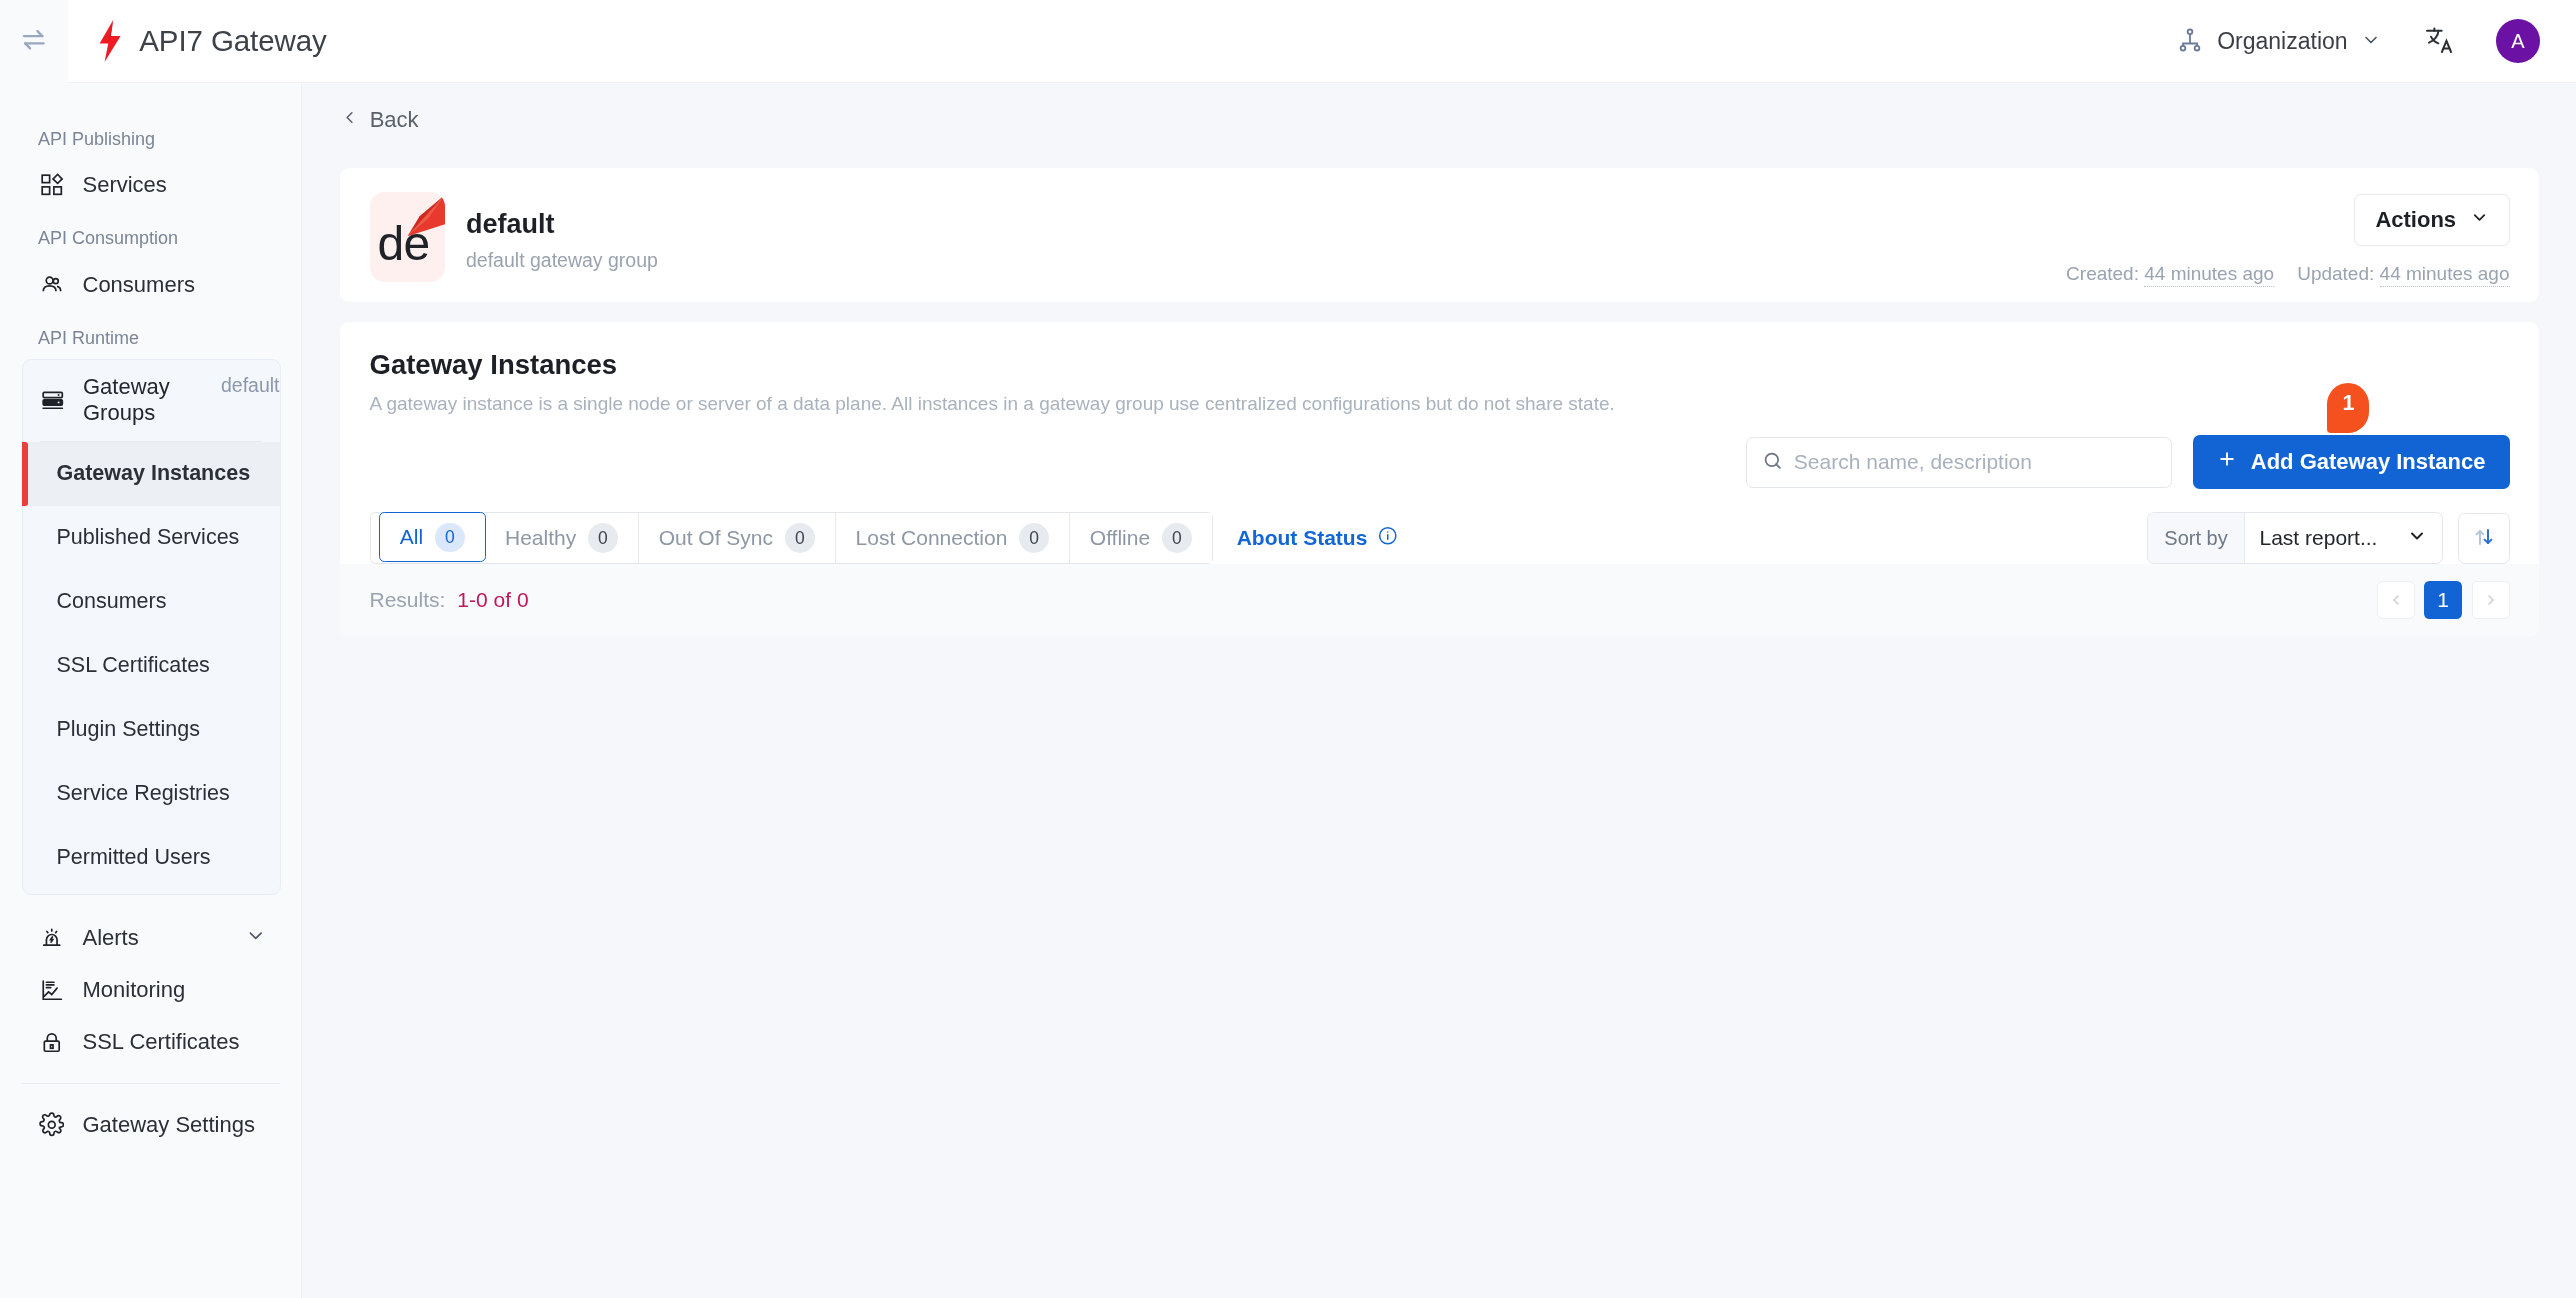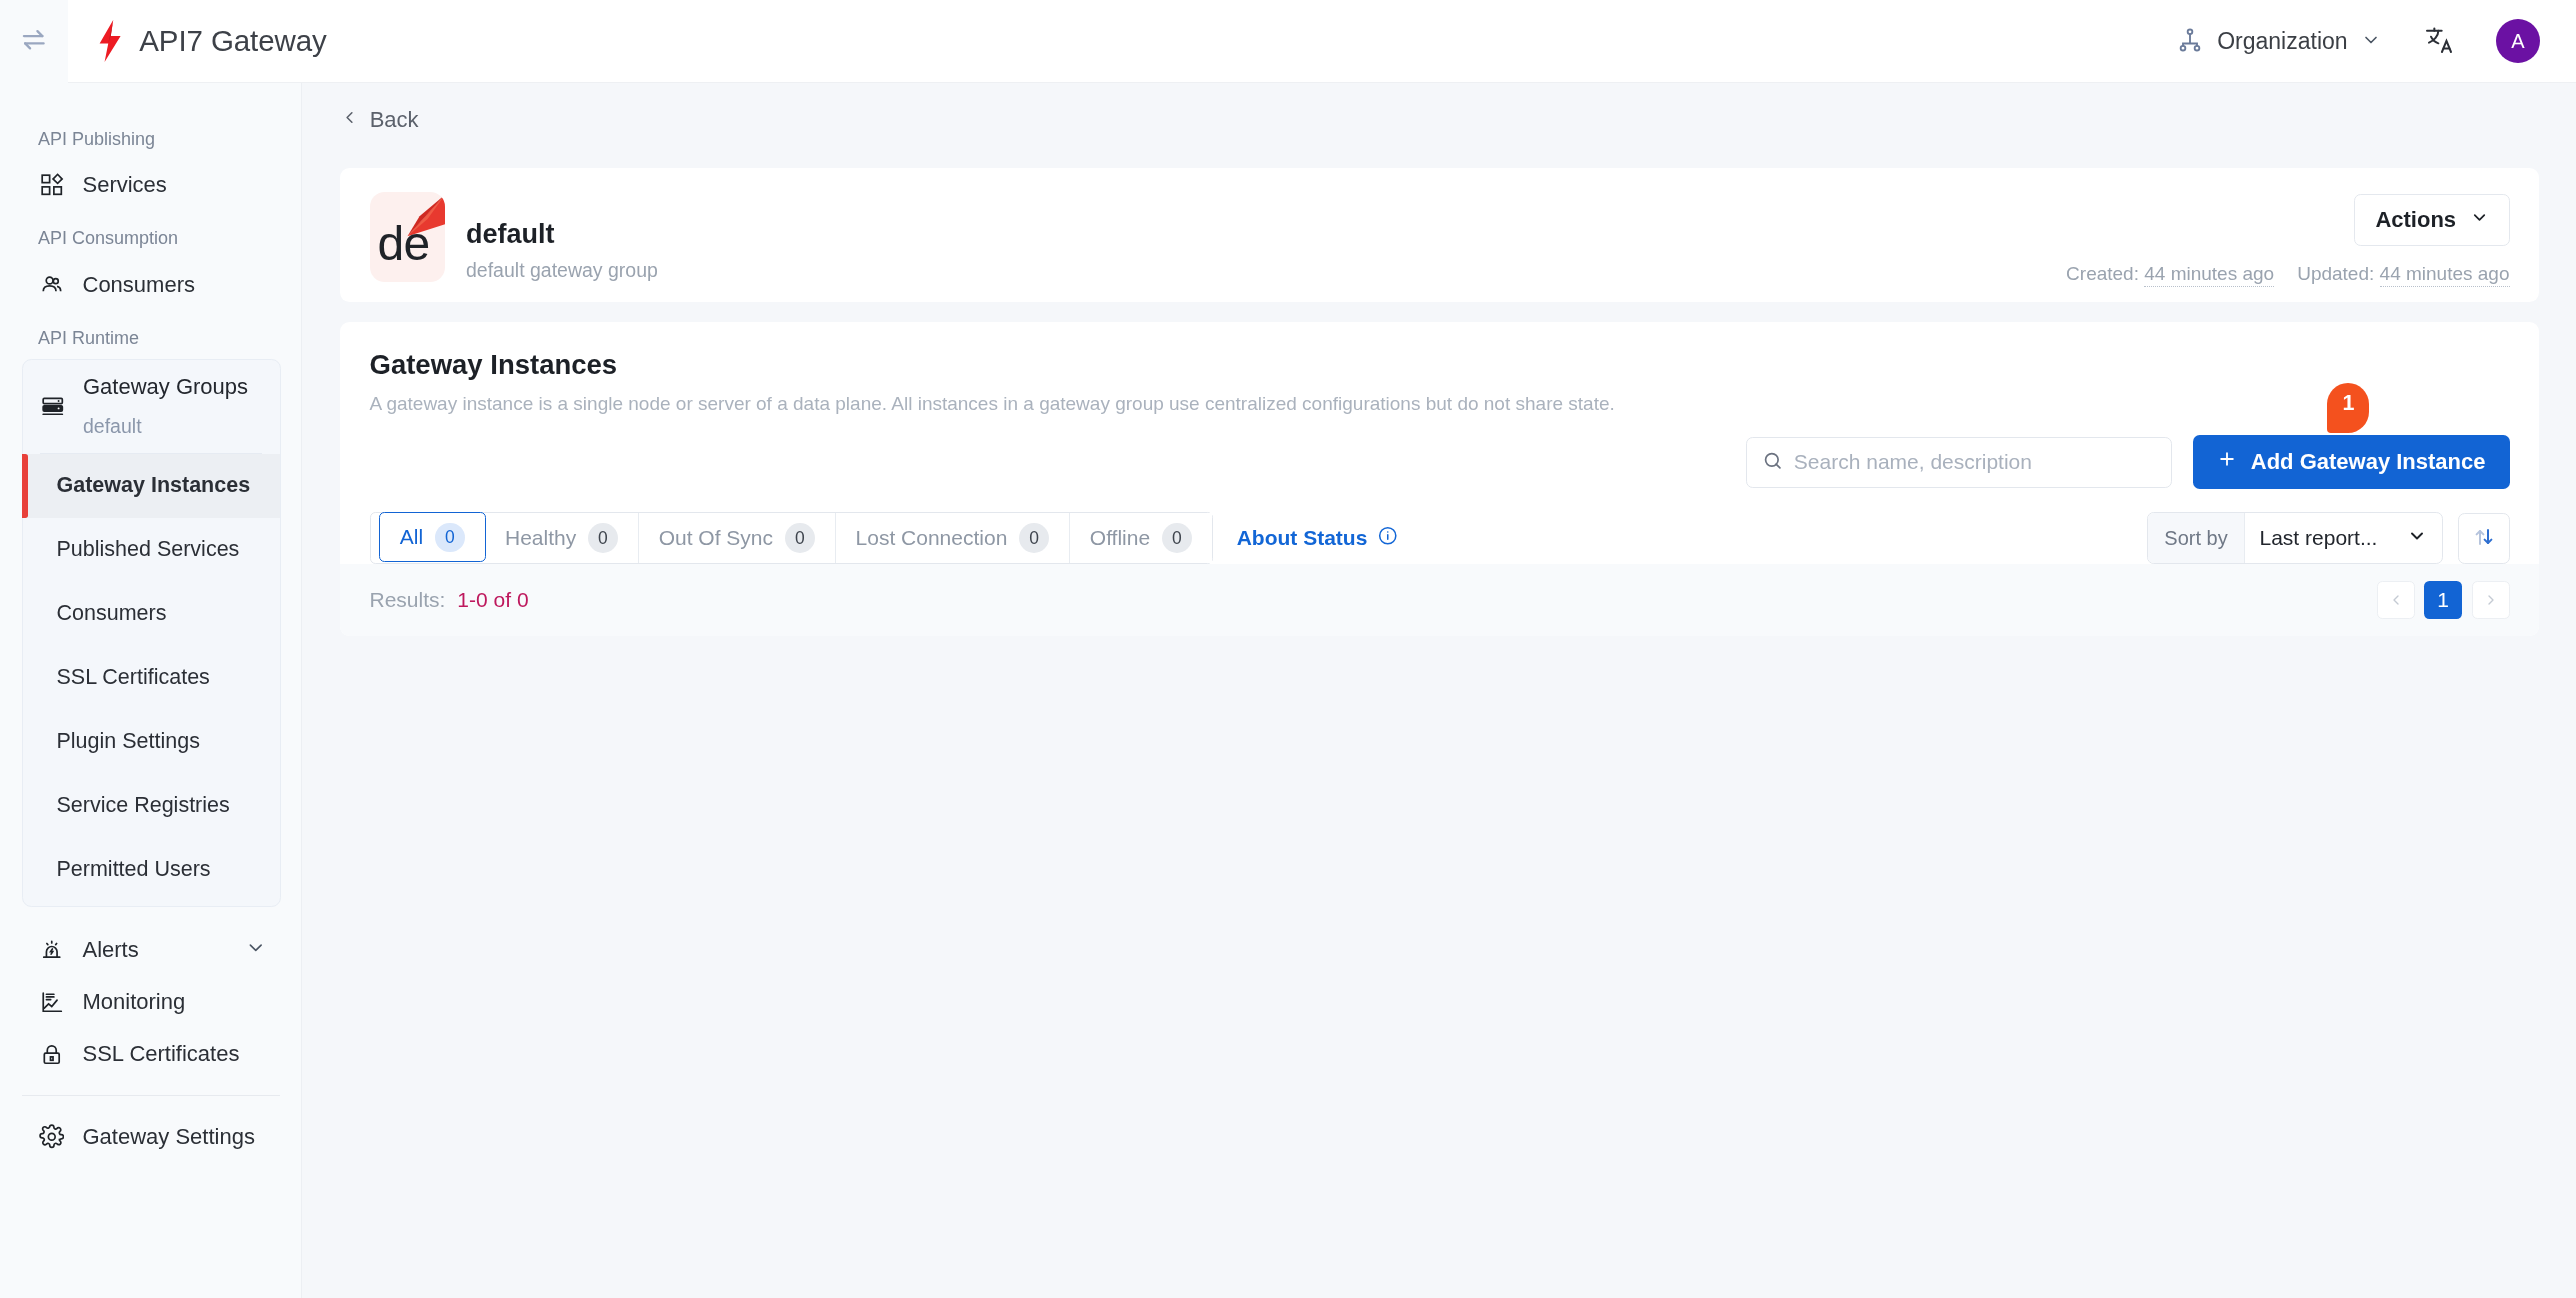--- a/index.html
+++ b/index.html
@@ -60,21 +60,21 @@
 
   .runtime-card {
     margin: 5.4px 21.5px 0 21.5px; width: 259px;
     background: #f4f7fb; border: 0.7px solid #e8edf4; border-radius: 9.4px;
     padding-bottom: 4px;
   }
   .gg-row {
     display: flex; align-items: center; gap: 17.5px;
     padding: 14.8px 0 14.8px 17.5px; cursor: pointer;
   }
-  .gg-texts { display: flex; flex-direction: column; gap: 15px; }
+  .gg-texts { display: flex; flex-direction: row; gap: 7px; }
   .gg-title { font-size: 22px; color: #23272e; }
   .gg-sub { font-size: 19.5px; color: #8b97ab; }
   .gg-divider { height: 0.7px; background: #e6ebf2; margin: 0 17.5px; }
 
   .sub-item {
     position: relative; height: 64px; display: flex; align-items: center;
     padding-left: 34px; font-size: 21.5px; color: #2b2f36; cursor: pointer;
   }
   .sub-item.active { background: #eceff3; font-weight: bold; }
   .sub-item.active::before {
@@ -94,21 +94,21 @@
   }
   .back-row {
     display: flex; align-items: center; gap: 10.7px;
     font-size: 22px; color: #5b616b; cursor: pointer; margin-bottom: 35px;
   }
 
   .card {
     background: #ffffff; border-radius: 9.4px; width: 2199px;
   }
   .group-card { padding: 24px 29.5px 20px 29.5px; position: relative; }
-  .group-head { display: flex; align-items: flex-end; gap: 21.5px; }
+  .group-head { display: flex; align-items: center; gap: 21.5px; }
   .group-tile {
     width: 75px; height: 90px; border-radius: 14.8px;
     background: #fdf0ee; position: relative; overflow: hidden; flex: none;
   }
   .group-tile .tile-text {
     position: absolute; left: 8px; bottom: 10.7px;
     font-size: 48px; color: #1f2328; letter-spacing: -0.7px;
   }
   .group-meta { padding-top: 6.7px; }
   .group-name { font-size: 27px; font-weight: bold; color: #1d2127; }

